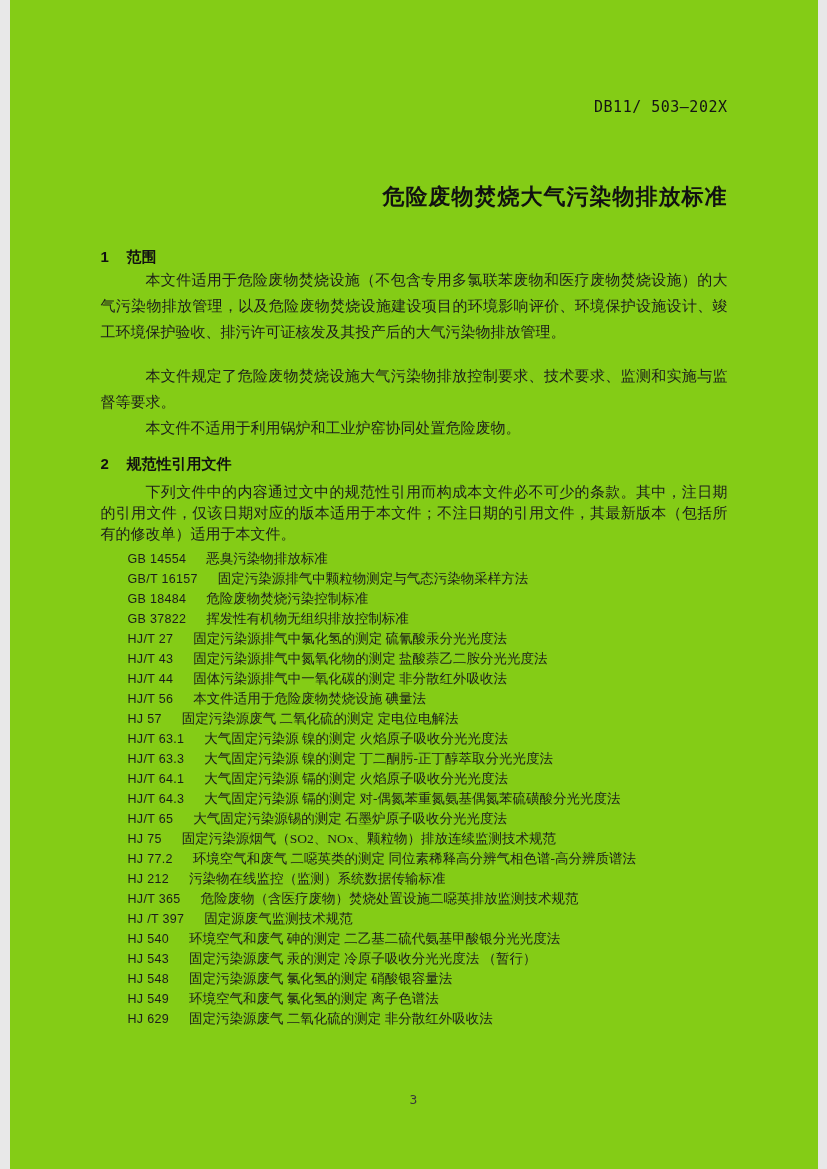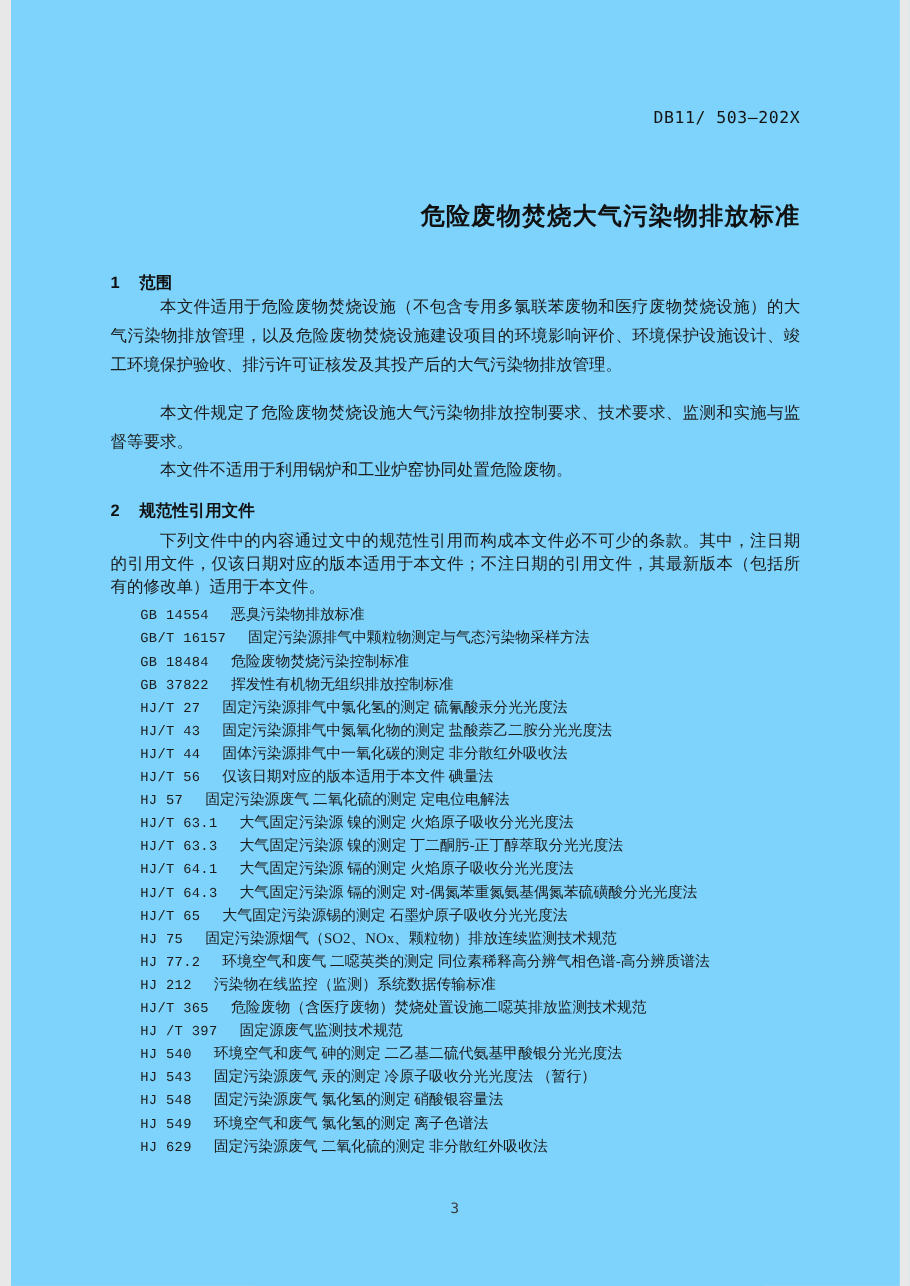--- a/index.html
+++ b/index.html
@@ -1,21 +1,21 @@
 <!DOCTYPE html>
 <html><head>
 <meta charset="utf-8">
 <style>
   html, body { margin: 0; padding: 0; background: #e8e8e8; }
   .page {
     position: relative;
     width: 808px;
     height: 1169px;
     margin: 0 auto;
-    background: #7dd3fc;
+    background: #84cc16;
     color: #1c1c1c;
     font-family: "Liberation Serif", "DejaVu Serif", serif;
     overflow: hidden;
     box-sizing: border-box;
     padding: 0 90px 0 91px;
   }
   .doc-header {
     margin-top: 98px;
     text-align: right;
     font-family: "DejaVu Sans Mono", monospace;
@@ -54,21 +54,21 @@
   .para.tight { line-height: 21px; margin-top: 8px; }
   .refs {
     margin-top: 4px;
     padding-left: 27px;
     font-size: 13.5px;
     line-height: 19px;
     color: #1c1c1c;
   }
   .ref-line { white-space: nowrap; }
   .ref-code {
-    font-family: Liberation Mono, monospace;
+    font-family: Liberation Sans, sans-serif;
     font-size: 12.5px;
     margin-right: 20px;
     letter-spacing: 0.3px;
   }
   .ref-title { white-space: pre-wrap; }
   .page-footer {
     position: absolute;
     left: 0; right: 0;
     bottom: 62px;
     text-align: center;
@@ -101,21 +101,21 @@
     </h2>
     <p class="para tight">下列文件中的内容通过文中的规范性引用而构成本文件必不可少的条款。其中，注日期的引用文件，仅该日期对应的版本适用于本文件；不注日期的引用文件，其最新版本（包括所有的修改单）适用于本文件。</p>
     <div class="refs">
         <div class="ref-line"><span class="ref-code">GB 14554</span><span class="ref-title">恶臭污染物排放标准</span></div>
         <div class="ref-line"><span class="ref-code">GB/T 16157</span><span class="ref-title">固定污染源排气中颗粒物测定与气态污染物采样方法</span></div>
         <div class="ref-line"><span class="ref-code">GB 18484</span><span class="ref-title">危险废物焚烧污染控制标准</span></div>
         <div class="ref-line"><span class="ref-code">GB 37822</span><span class="ref-title">挥发性有机物无组织排放控制标准</span></div>
         <div class="ref-line"><span class="ref-code">HJ/T 27</span><span class="ref-title">固定污染源排气中氯化氢的测定 硫氰酸汞分光光度法</span></div>
         <div class="ref-line"><span class="ref-code">HJ/T 43</span><span class="ref-title">固定污染源排气中氮氧化物的测定 盐酸萘乙二胺分光光度法</span></div>
         <div class="ref-line"><span class="ref-code">HJ/T 44</span><span class="ref-title">固体污染源排气中一氧化碳的测定 非分散红外吸收法</span></div>
-        <div class="ref-line"><span class="ref-code">HJ/T 56</span><span class="ref-title">仅该日期对应的版本适用于本文件 碘量法</span></div>
+        <div class="ref-line"><span class="ref-code">HJ/T 56</span><span class="ref-title">本文件适用于危险废物焚烧设施 碘量法</span></div>
         <div class="ref-line"><span class="ref-code">HJ 57</span><span class="ref-title">固定污染源废气 二氧化硫的测定 定电位电解法</span></div>
         <div class="ref-line"><span class="ref-code">HJ/T 63.1</span><span class="ref-title">大气固定污染源 镍的测定 火焰原子吸收分光光度法</span></div>
         <div class="ref-line"><span class="ref-code">HJ/T 63.3</span><span class="ref-title">大气固定污染源 镍的测定 丁二酮肟-正丁醇萃取分光光度法</span></div>
         <div class="ref-line"><span class="ref-code">HJ/T 64.1</span><span class="ref-title">大气固定污染源 镉的测定 火焰原子吸收分光光度法</span></div>
         <div class="ref-line"><span class="ref-code">HJ/T 64.3</span><span class="ref-title">大气固定污染源 镉的测定 对-偶氮苯重氮氨基偶氮苯硫磺酸分光光度法</span></div>
         <div class="ref-line"><span class="ref-code">HJ/T 65</span><span class="ref-title">大气固定污染源锡的测定 石墨炉原子吸收分光光度法</span></div>
         <div class="ref-line"><span class="ref-code">HJ 75</span><span class="ref-title">固定污染源烟气（SO2、NOx、颗粒物）排放连续监测技术规范</span></div>
         <div class="ref-line"><span class="ref-code">HJ 77.2</span><span class="ref-title">环境空气和废气 二噁英类的测定 同位素稀释高分辨气相色谱-高分辨质谱法</span></div>
         <div class="ref-line"><span class="ref-code">HJ 212</span><span class="ref-title">污染物在线监控（监测）系统数据传输标准</span></div>
         <div class="ref-line"><span class="ref-code">HJ/T 365</span><span class="ref-title">危险废物（含医疗废物）焚烧处置设施二噁英排放监测技术规范</span></div>

